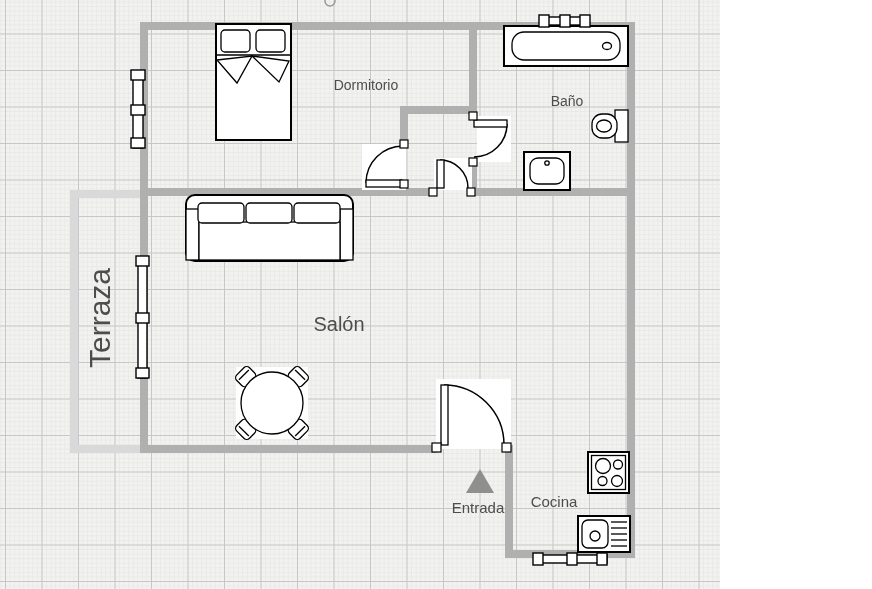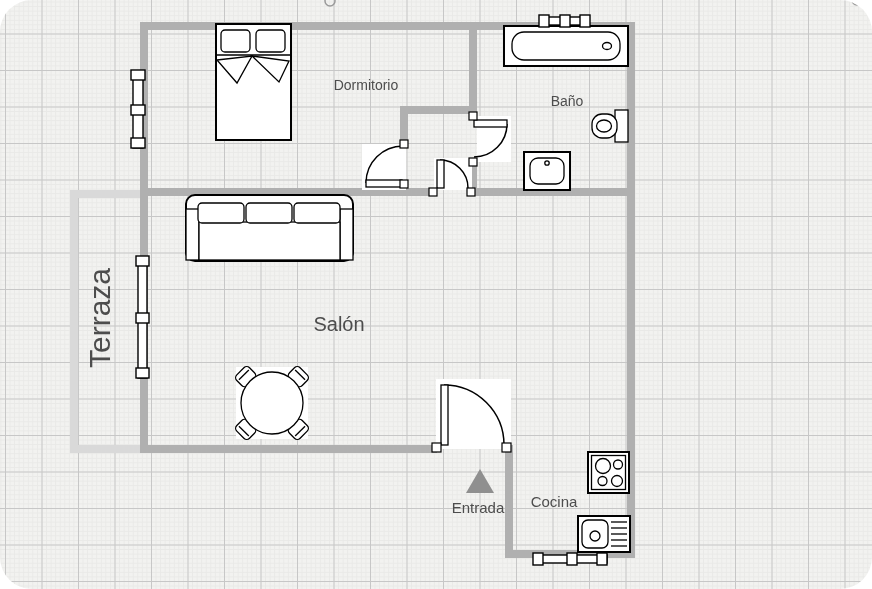--- a/index.html
+++ b/index.html
@@ -1,28 +1,27 @@
 <!DOCTYPE html>
 <html style="--wall: #b0b0b0; --terrace-wall: #d9d9d9; --canvas-background: #f2f2f0; --grid-major: #c7c7c7; --grid-minor: #e9e9e7; --label-text: #4d4d4d; --furniture-outline: #000000; --entrance-arrow: #8f8f8f;"><head>
 <meta charset="utf-8">
 <style>
   html,body{margin:0;padding:0;}
   .canvas{
     position:relative;
-    width:872px;height:589px;
+    width:720px;height:589px;
     overflow:hidden;
     background-color:var(--canvas-background,#f2f2f0);
     background-image:
       linear-gradient(var(--grid-major,#c7c7c7) 1px, transparent 1px),
       linear-gradient(90deg, var(--grid-major,#c7c7c7) 1px, transparent 1px),
       linear-gradient(var(--grid-minor,#e9e9e7) 1px, transparent 1px),
       linear-gradient(90deg, var(--grid-minor,#e9e9e7) 1px, transparent 1px);
     background-size:36.5px 36.5px,36.5px 36.5px,4.5625px 4.5625px,4.5625px 4.5625px;
     background-position:5px -3px,5px -3px,5px -3px,5px -3px;
-    border-radius:32px;
   }
   svg{position:absolute;left:0;top:0;}
   .wall{fill:var(--wall,#b0b0b0);}
   .twall{fill:var(--terrace-wall,#d9d9d9);}
   .bk{fill:#ffffff;stroke:none;}
   .f1{fill:#ffffff;stroke:var(--furniture-outline,#000);stroke-width:1.3px;}
   .f2{fill:#ffffff;stroke:var(--furniture-outline,#000);stroke-width:2px;}
   .ln{fill:none;stroke:var(--furniture-outline,#000);stroke-width:1.3px;}
   .arc{fill:none;stroke:var(--furniture-outline,#000);stroke-width:1.5px;}
   .jamb{fill:#ffffff;stroke:var(--furniture-outline,#000);stroke-width:1.2px;}

